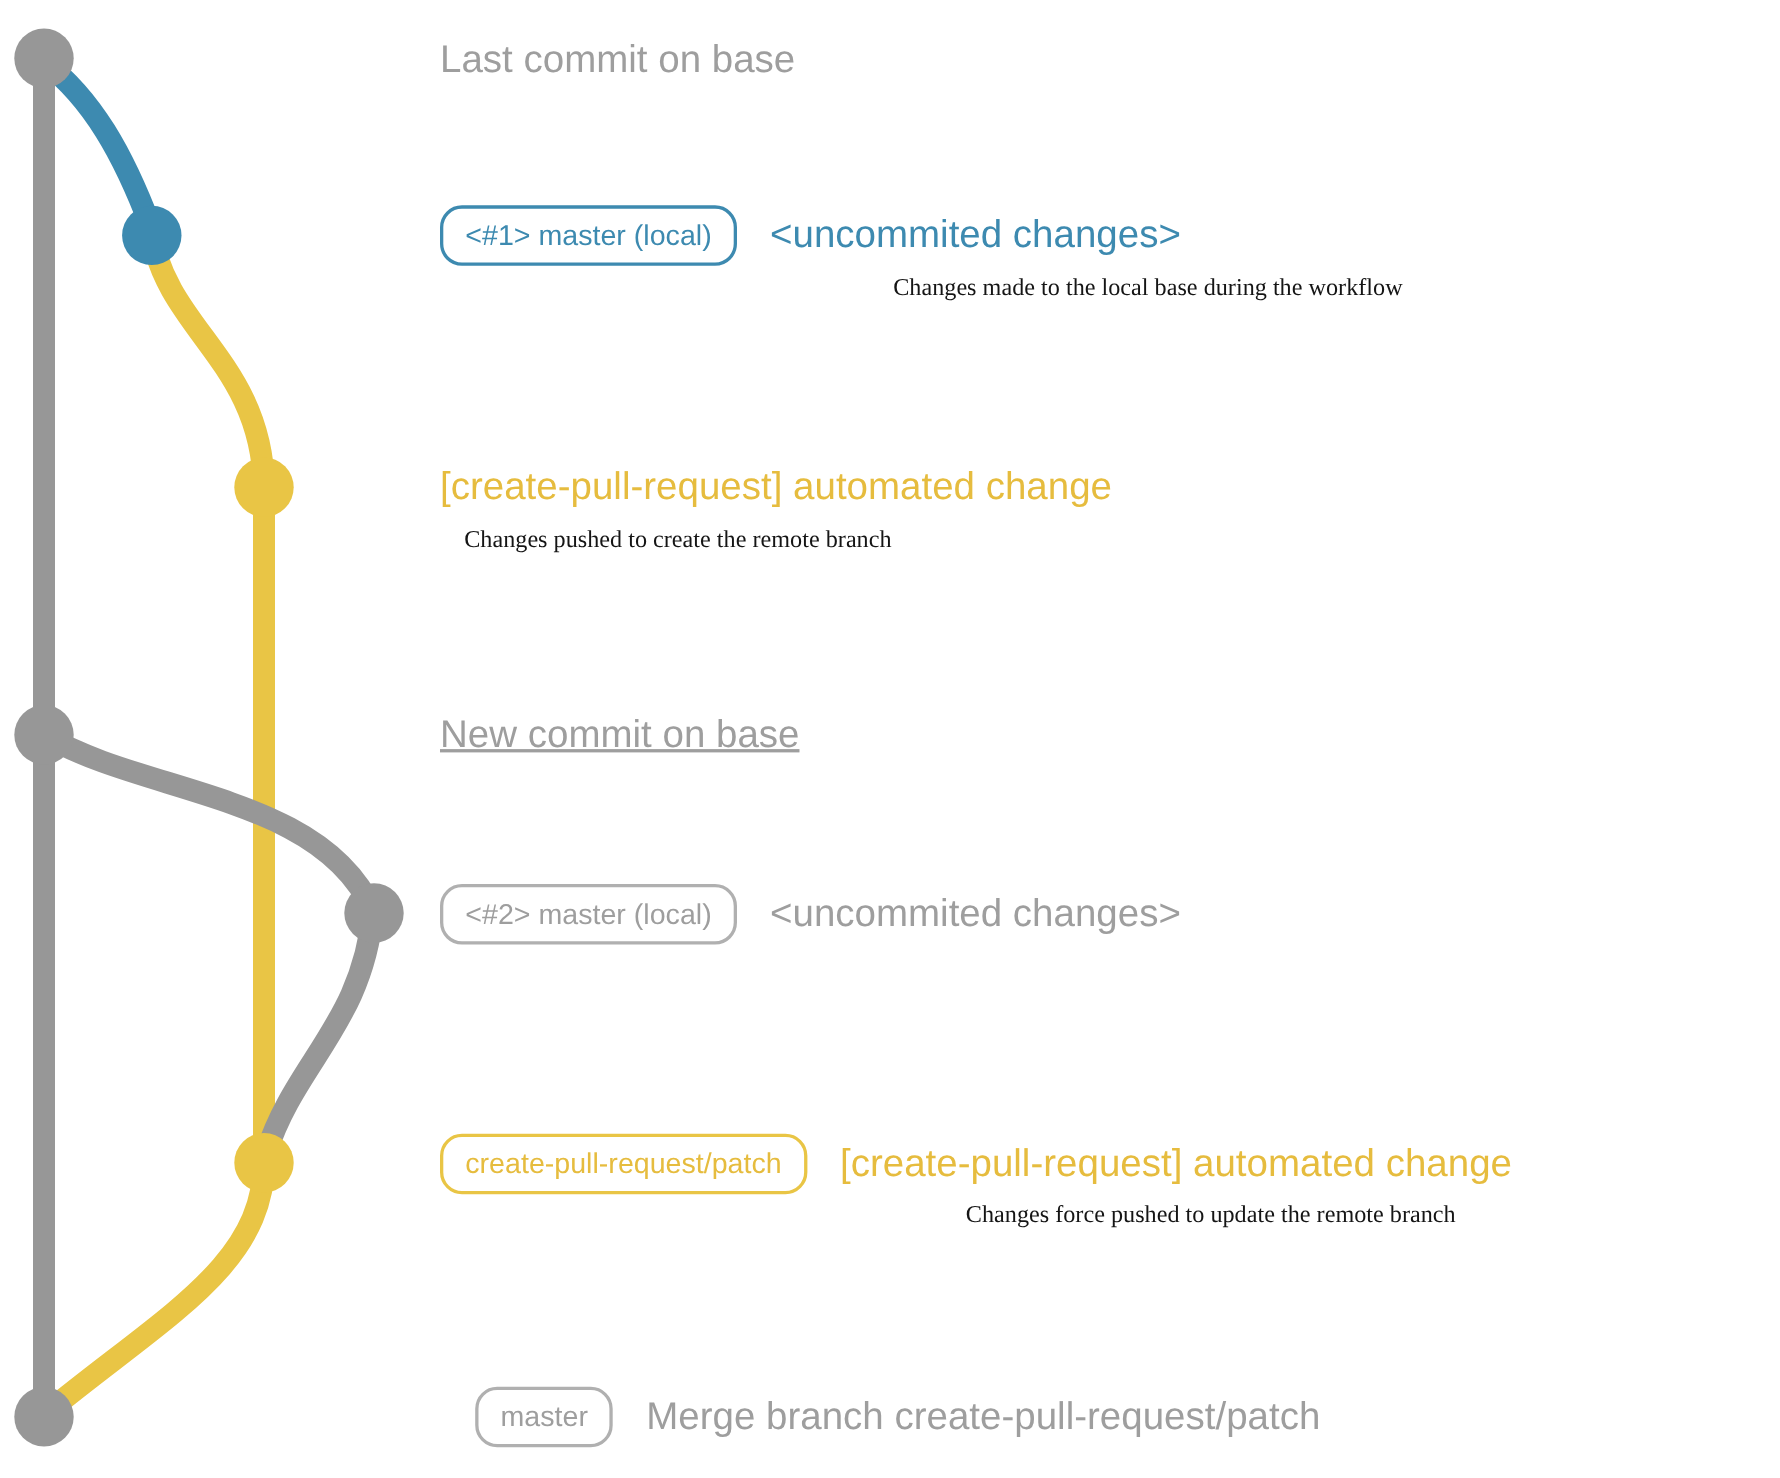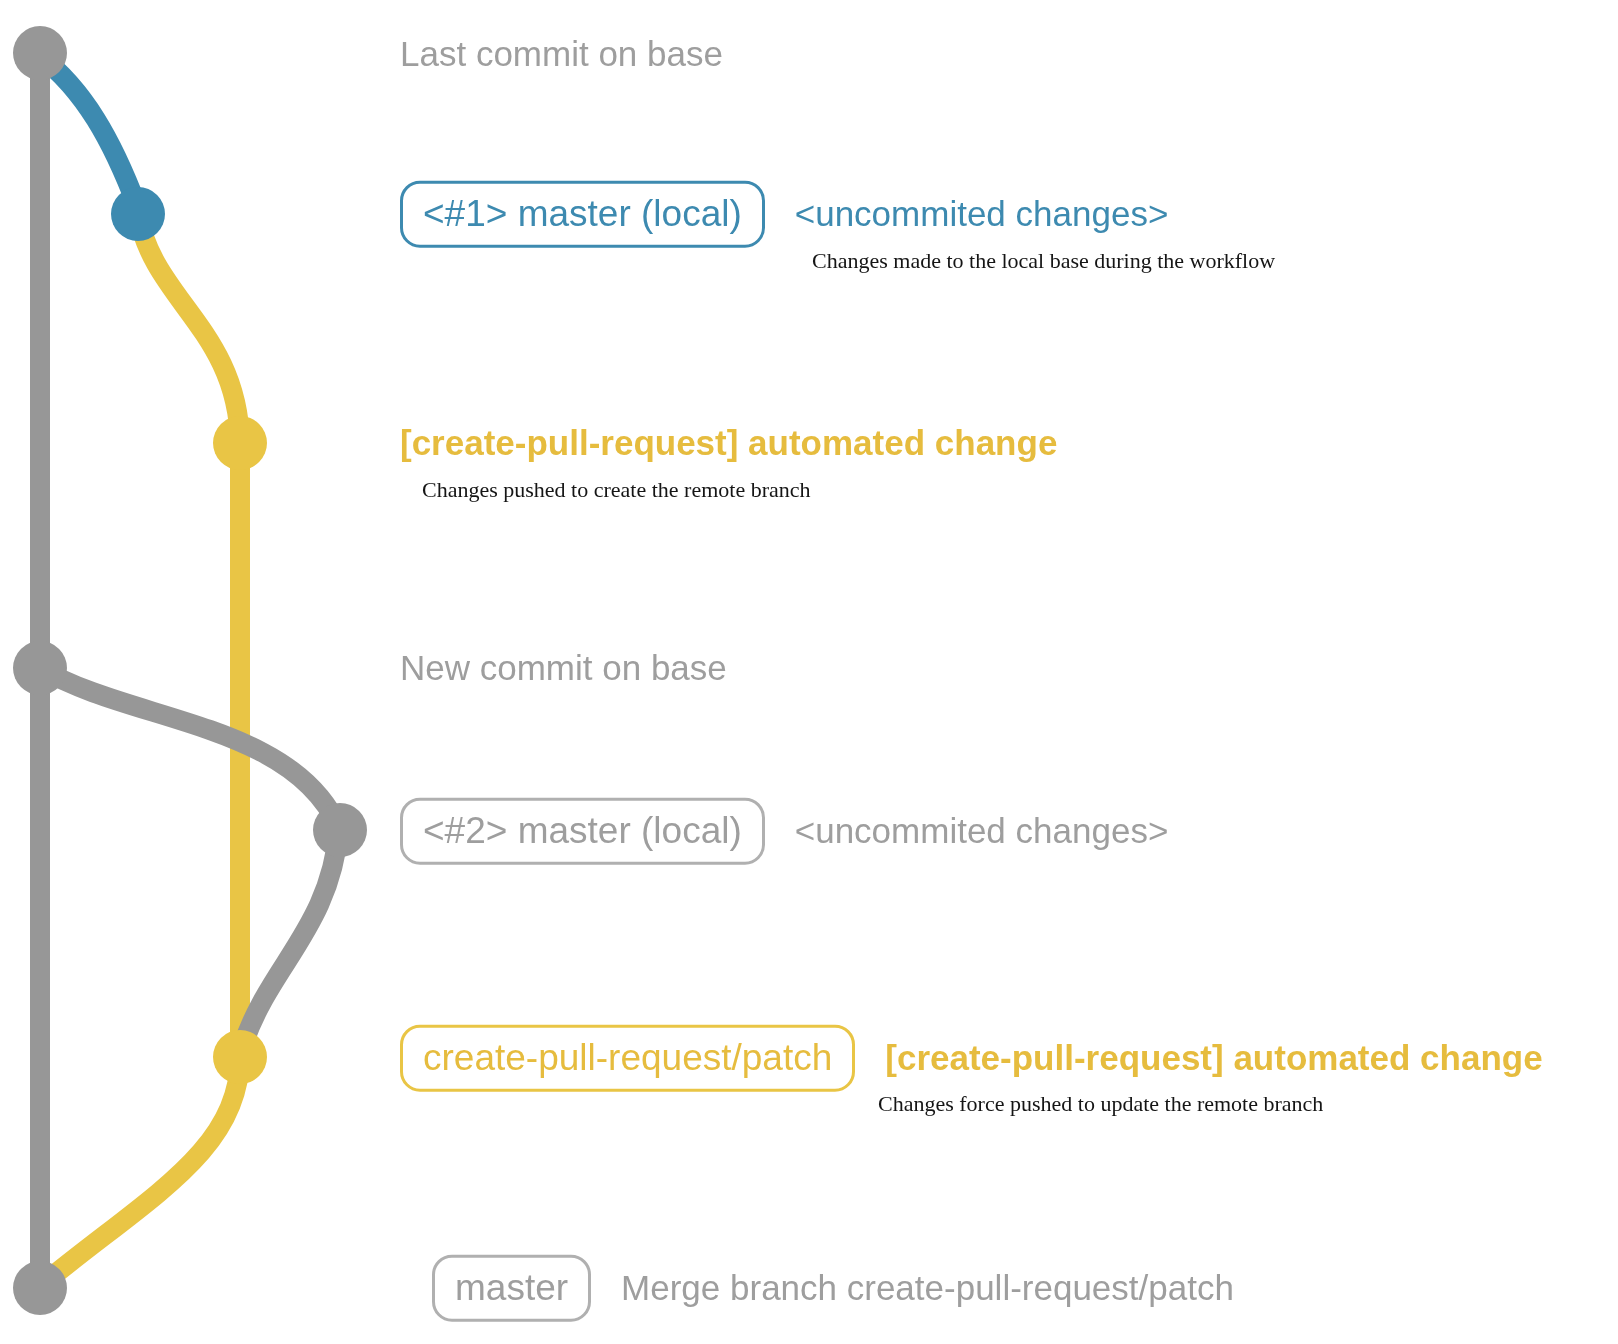--- a/index.html
+++ b/index.html
@@ -30,29 +30,29 @@
     white-space:nowrap;
     font-family:"Liberation Serif", serif;
     font-size:22px;
     color:var(--desc-black);
   }
   .badge{
     display:inline-flex;align-items:center;justify-content:center;
     padding:10px 20px;
     border-radius:20px;
     border:3px solid;
-    font-size:37px;
+    font-size:26px;
     line-height:1.1;
   }
   .badge.blue{border-color:var(--branch-blue);color:var(--text-blue);}
   .badge.gray{border-color:var(--badge-border-gray);color:var(--text-gray);}
   .badge.yellow{border-color:var(--branch-yellow);color:var(--text-yellow);}
   .t-gray{color:var(--text-gray);}
   .t-blue{color:var(--text-blue);}
-  .t-yellow{color:var(--text-yellow);font-weight:bold;}
+  .t-yellow{color:var(--text-yellow);}
 </style>
 </head>
 <body>
 
 <div id="stage">
 
   <svg width="420" height="1344" viewBox="0 0 420 1344">
 
     <path class="branch gray trunk" d="M40 53 L40 1288"></path>
 
@@ -82,21 +82,21 @@
     <span class="badge blue">&lt;#1&gt; master (local)</span>
     <span class="t-blue">&lt;uncommited changes&gt;</span>
   </div>
   <div class="desc" style="left:812px;top:261px;">Changes made to the local base during the workflow</div>
 
   <div class="row" style="left:400px;top:443px;">
     <span class="t-yellow">[create-pull-request] automated change</span>
   </div>
   <div class="desc" style="left:422px;top:490px;">Changes pushed to create the remote branch</div>
 
-  <div class="row t-gray" style="left:400px;top:668px;">
+  <div class="row t-gray" style="left:400px;top:668px;text-decoration:underline;">
     <span>New commit on base</span>
   </div>
 
   <div class="row" style="left:400px;top:831px;">
     <span class="badge gray">&lt;#2&gt; master (local)</span>
     <span class="t-gray">&lt;uncommited changes&gt;</span>
   </div>
 
   <div class="row" style="left:400px;top:1058px;">
     <span class="badge yellow">create-pull-request/patch</span>

